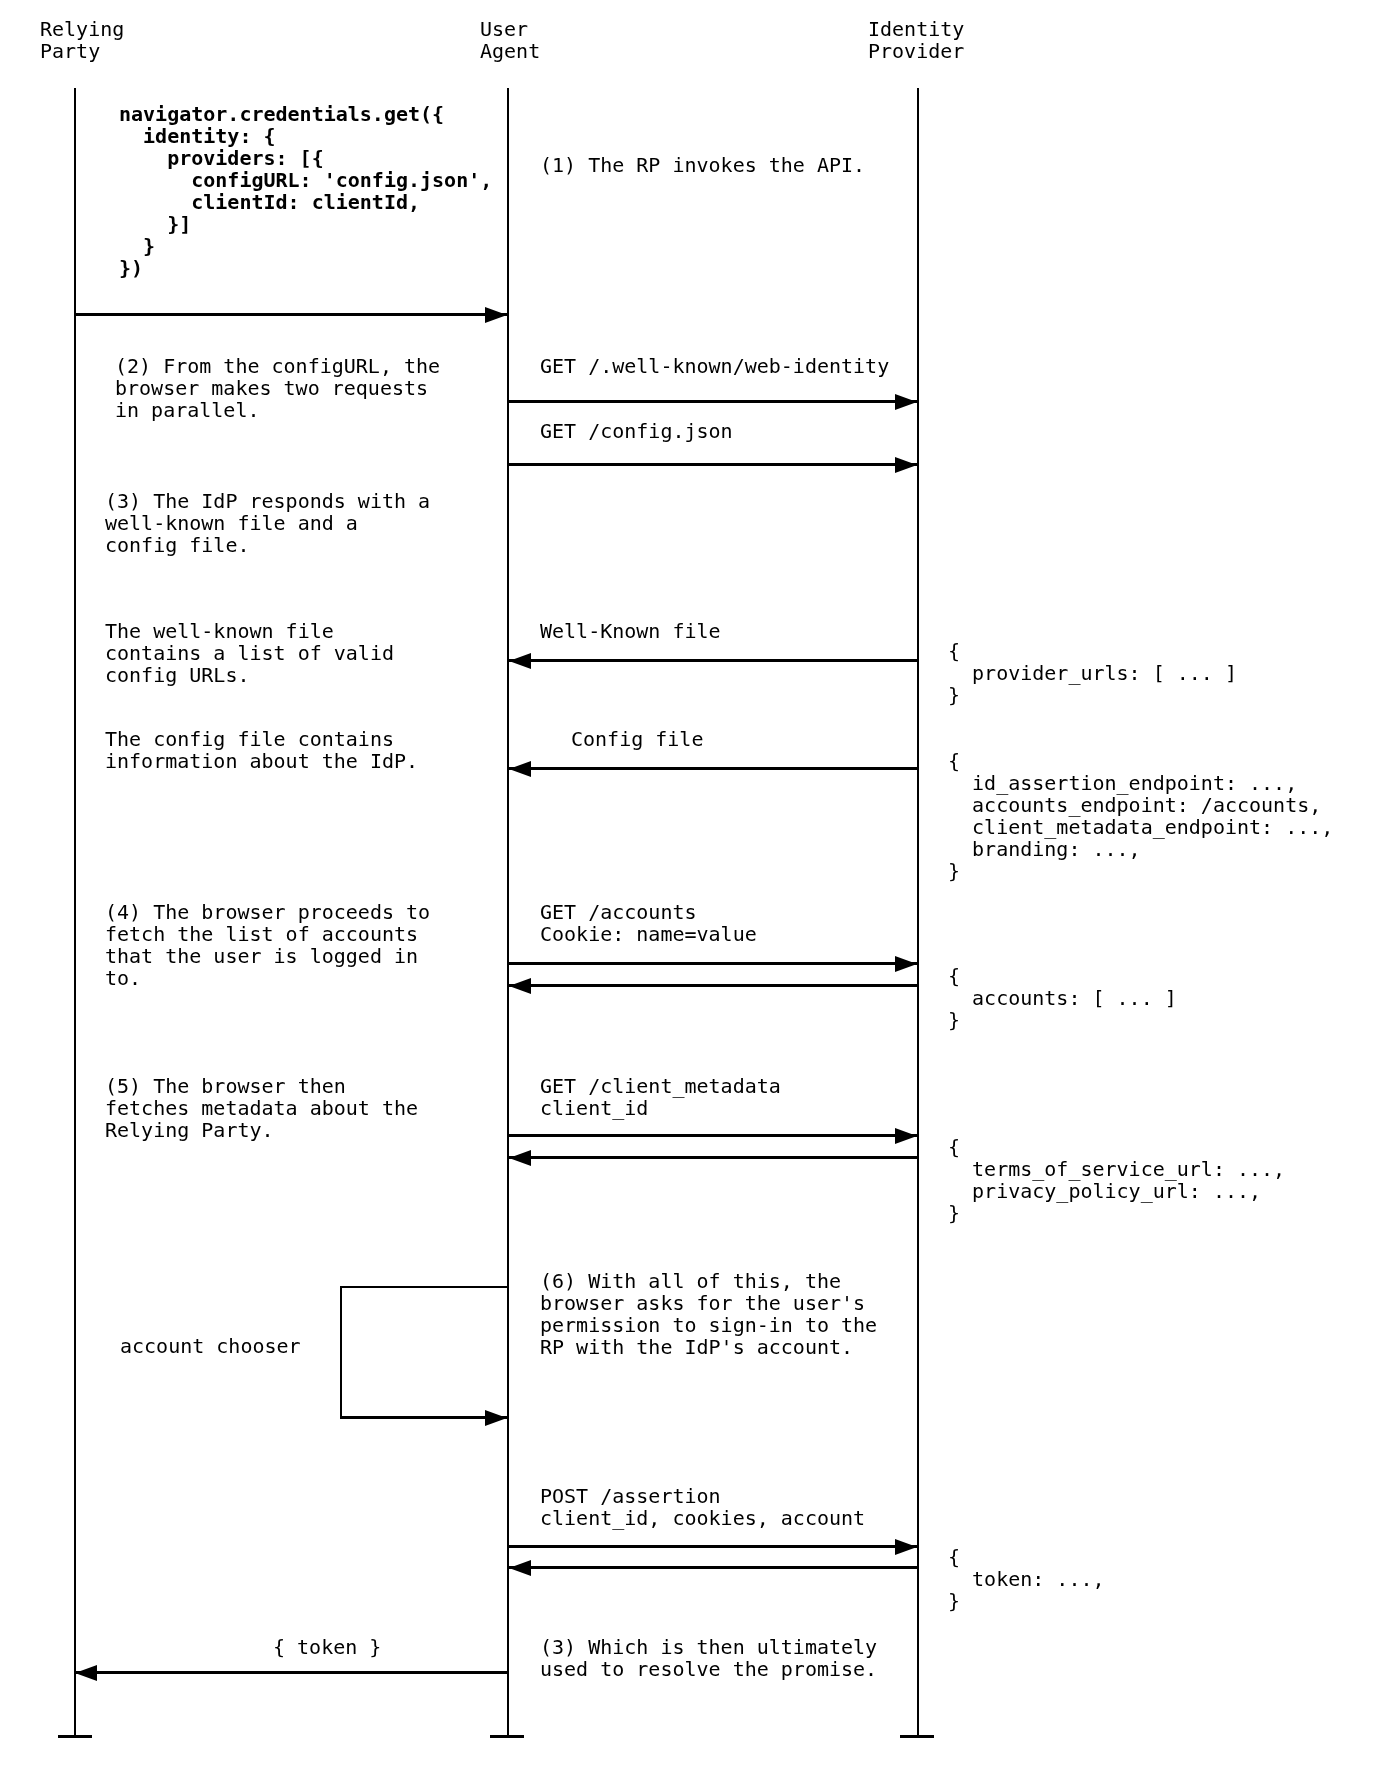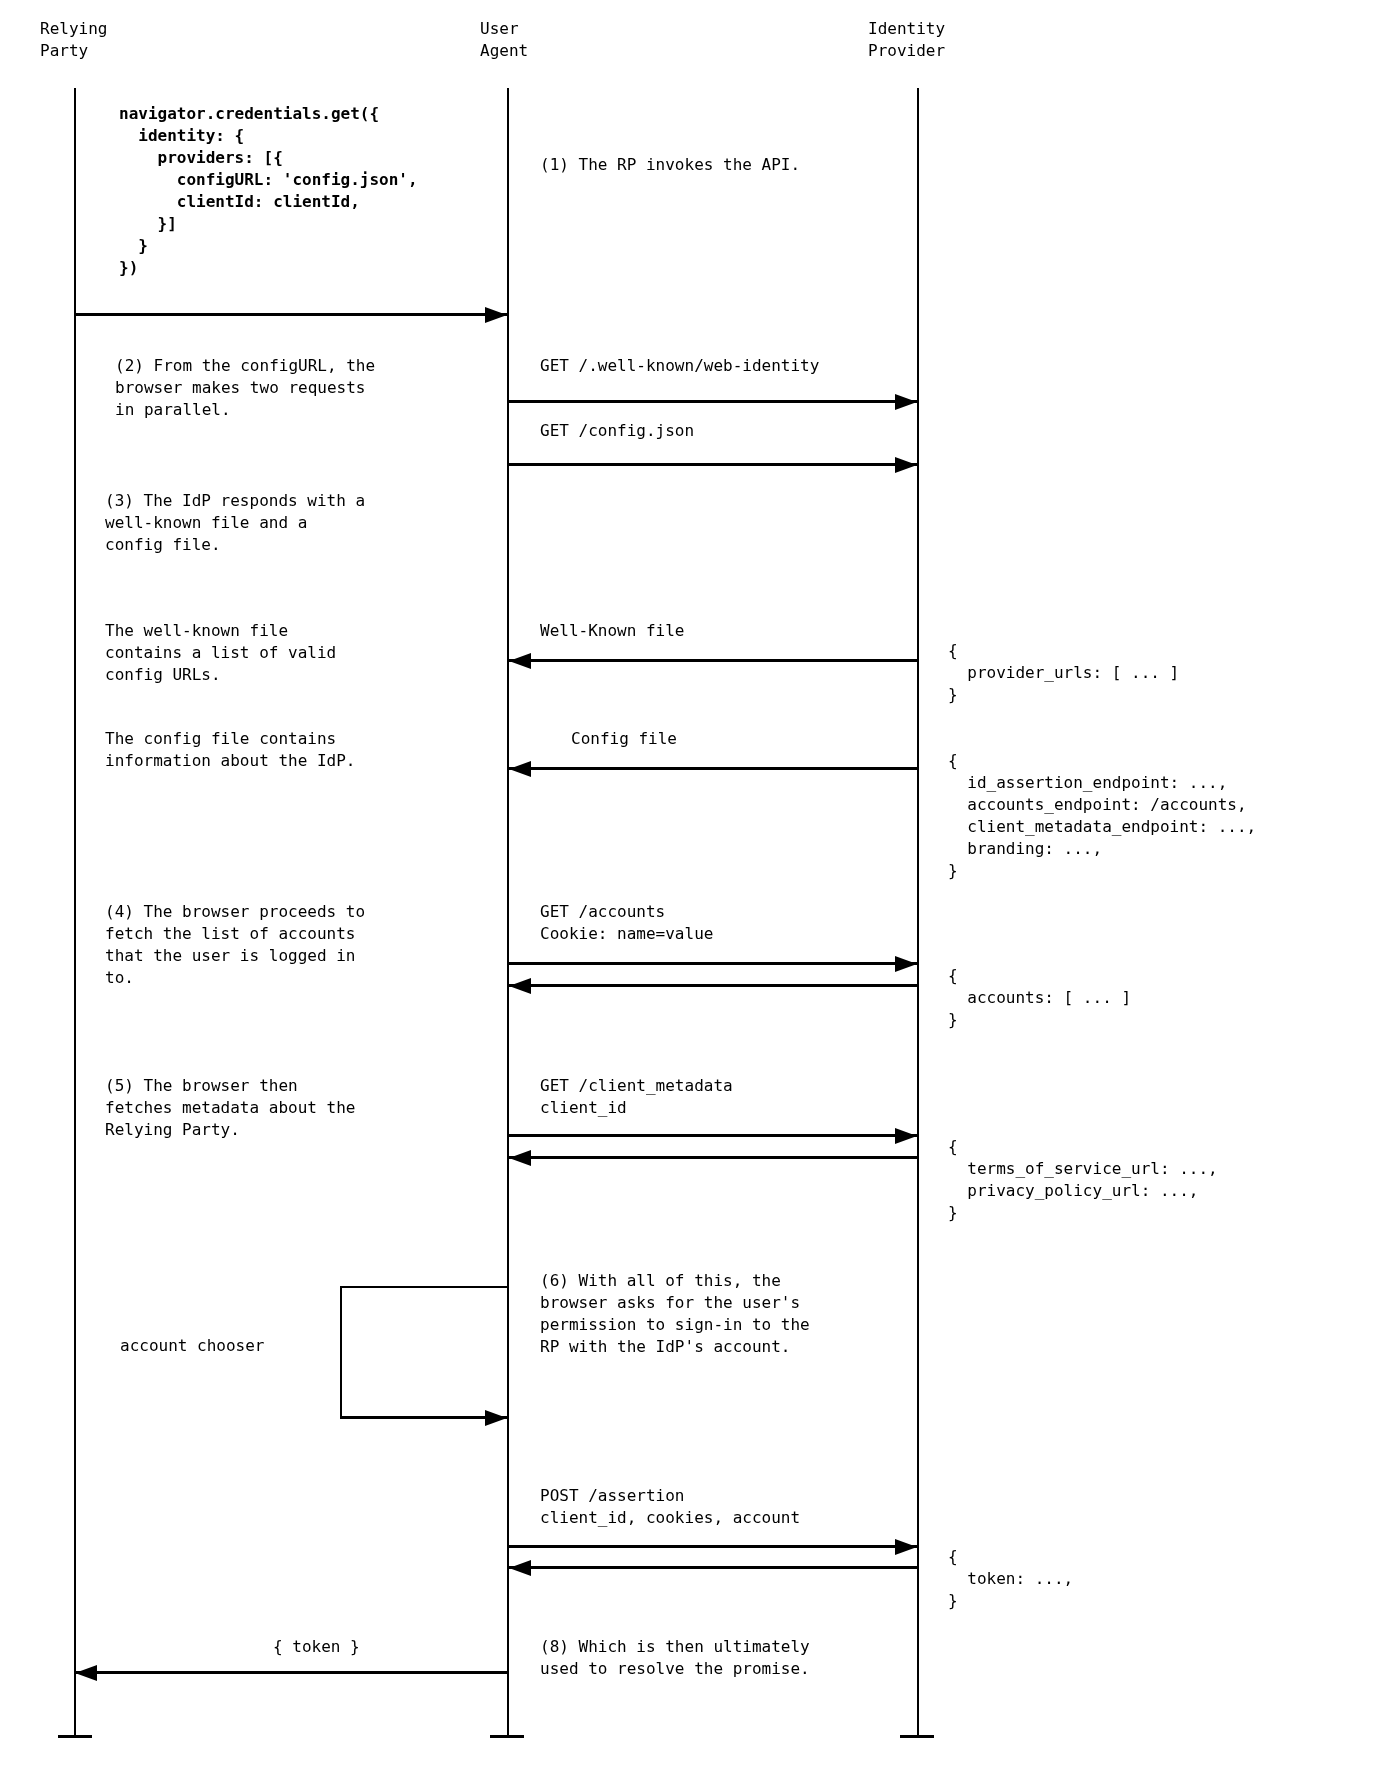--- a/index.html
+++ b/index.html
@@ -10,21 +10,21 @@
     background: #ffffff;
     font-family: "DejaVu Sans Mono", "Liberation Mono", monospace;
     color: #000000;
     overflow: hidden;
   }
   .tb {
     position: absolute;
     margin: 0;
     white-space: pre;
     font-family: "DejaVu Sans Mono", "Liberation Mono", monospace;
-    font-size: 16px;
+    font-size: 20px;
     line-height: 22px;
     color: #000000;
   }
   .lifeline {
     position: absolute;
     width: 2px;
     background: #000000;
   }
   .endbar {
     position: absolute;
@@ -162,17 +162,17 @@
 
   <pre class="tb" style="left:540px; top:1485px;">POST /assertion
 client_id, cookies, account</pre>
   <div class="msg-line head-r" style="left:509px; top:1545px; width:408px;"></div>
   <div class="msg-line head-l" style="left:509px; top:1566px; width:408px;"></div>
   <pre class="tb" style="left:948px; top:1546px;">{
   token: ...,
 }</pre>
 
   <pre class="tb" style="left:273px; top:1636px;">{ token }</pre>
-  <pre class="tb" style="left:540px; top:1636px;">(8) Which is then ultimately
+  <pre class="tb" style="left:540px; top:1636px;">(3) Which is then ultimately
 used to resolve the promise.</pre>
   <div class="msg-line head-l" style="left:75px; top:1671px; width:432px;"></div>
 
 </div>
 
 </body></html>

